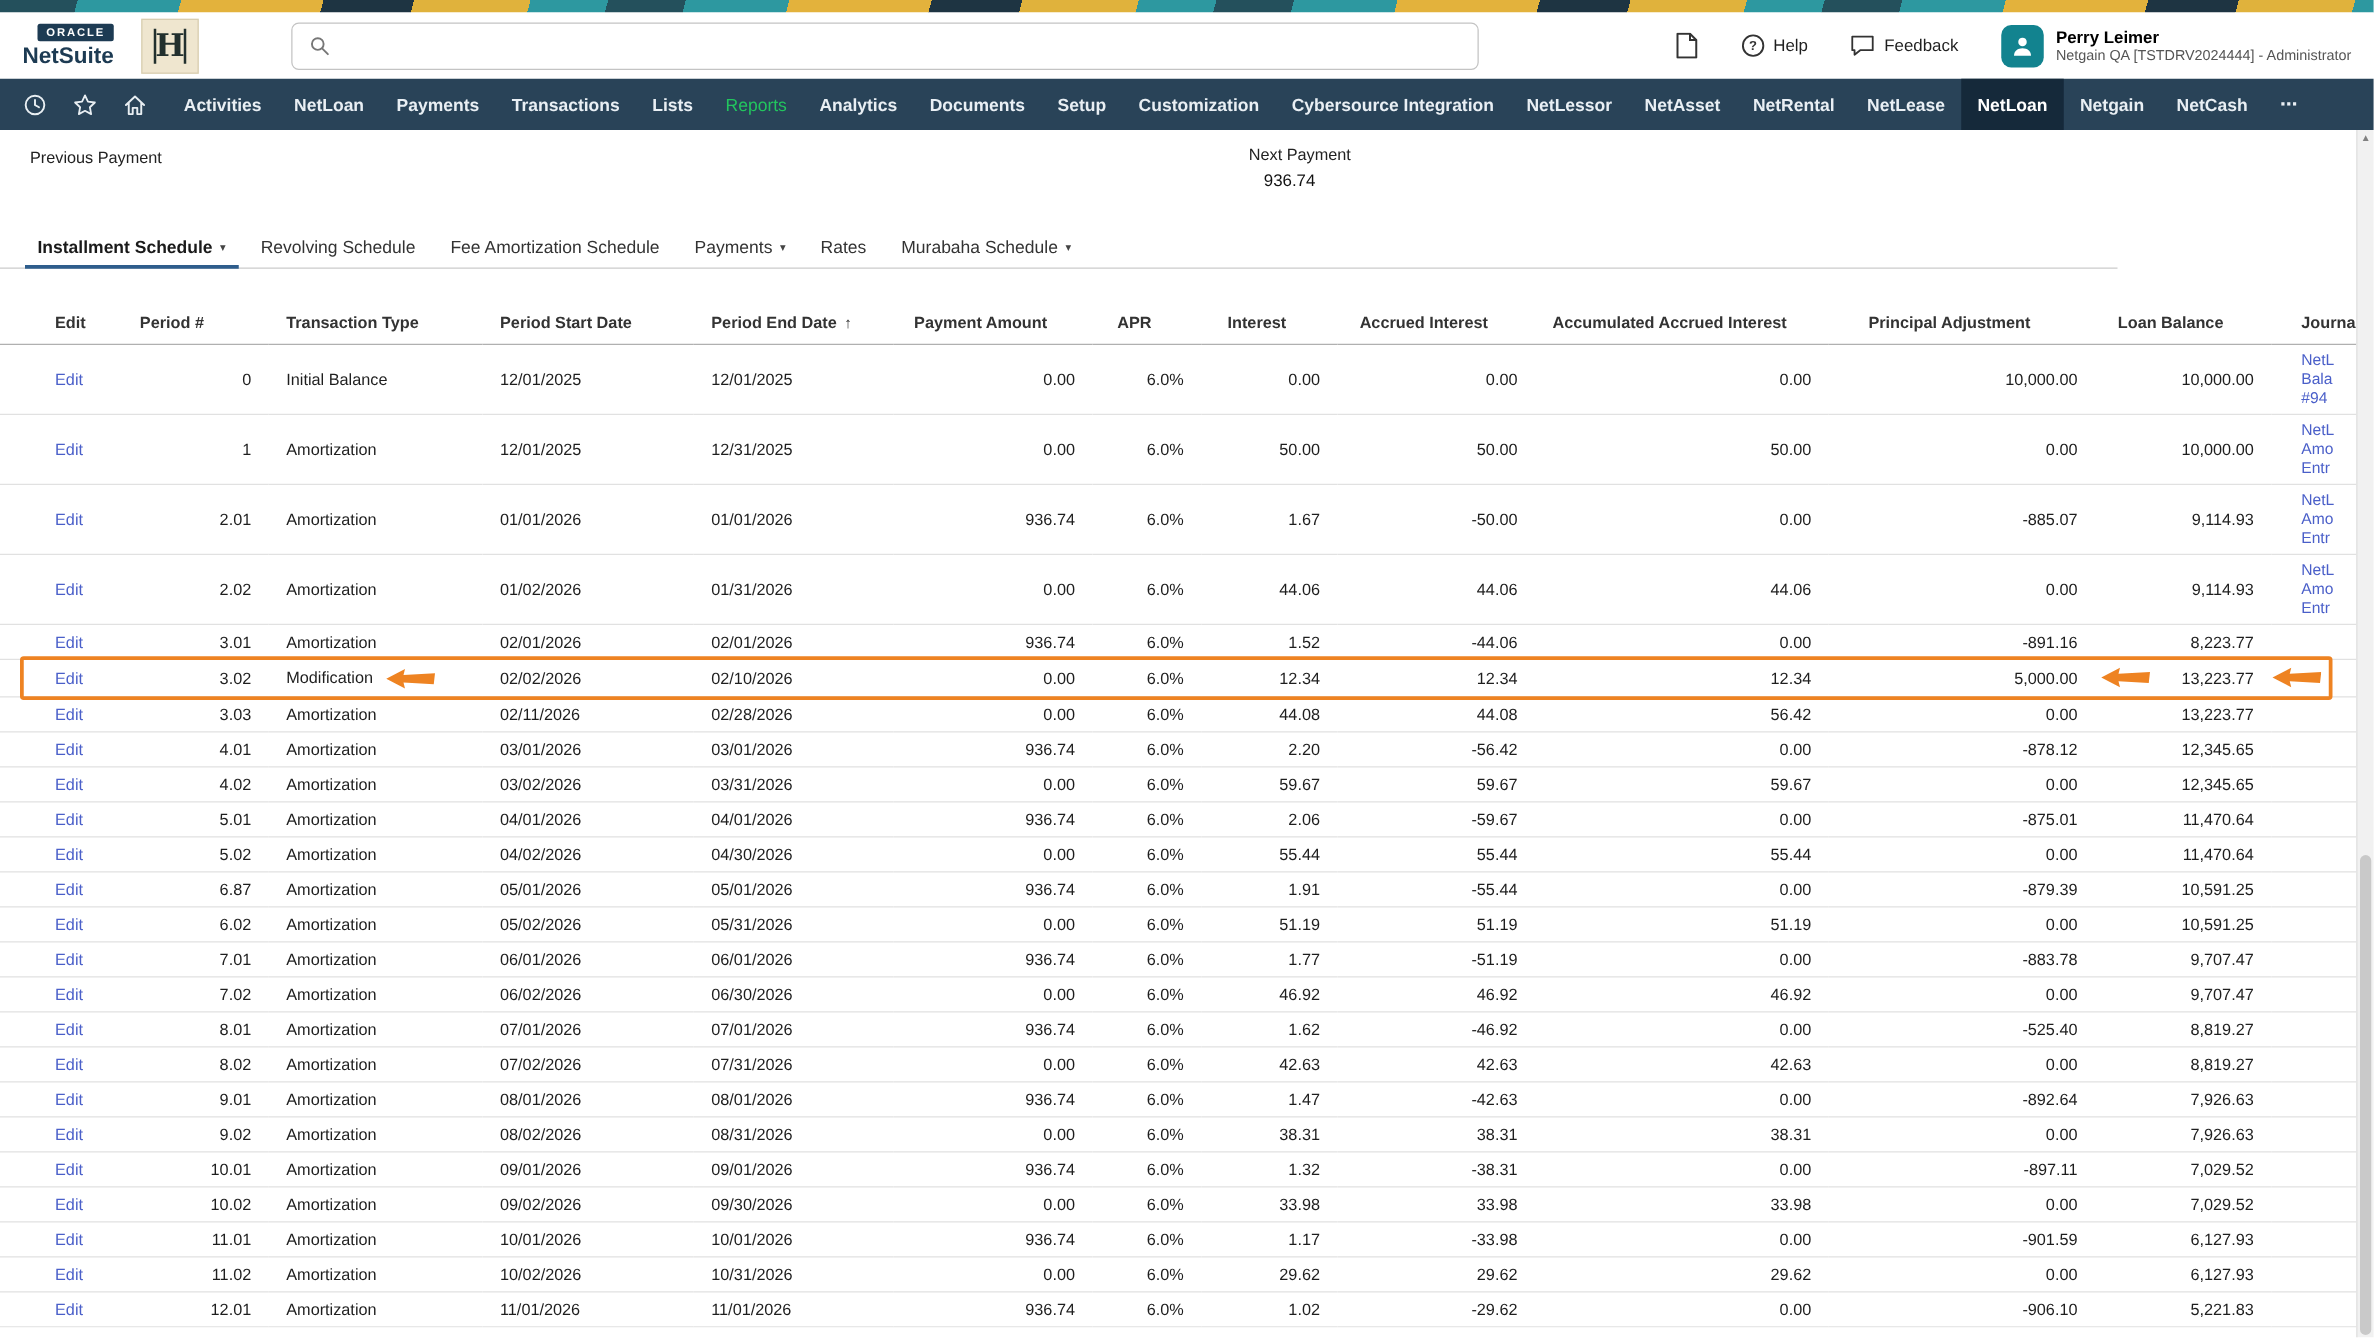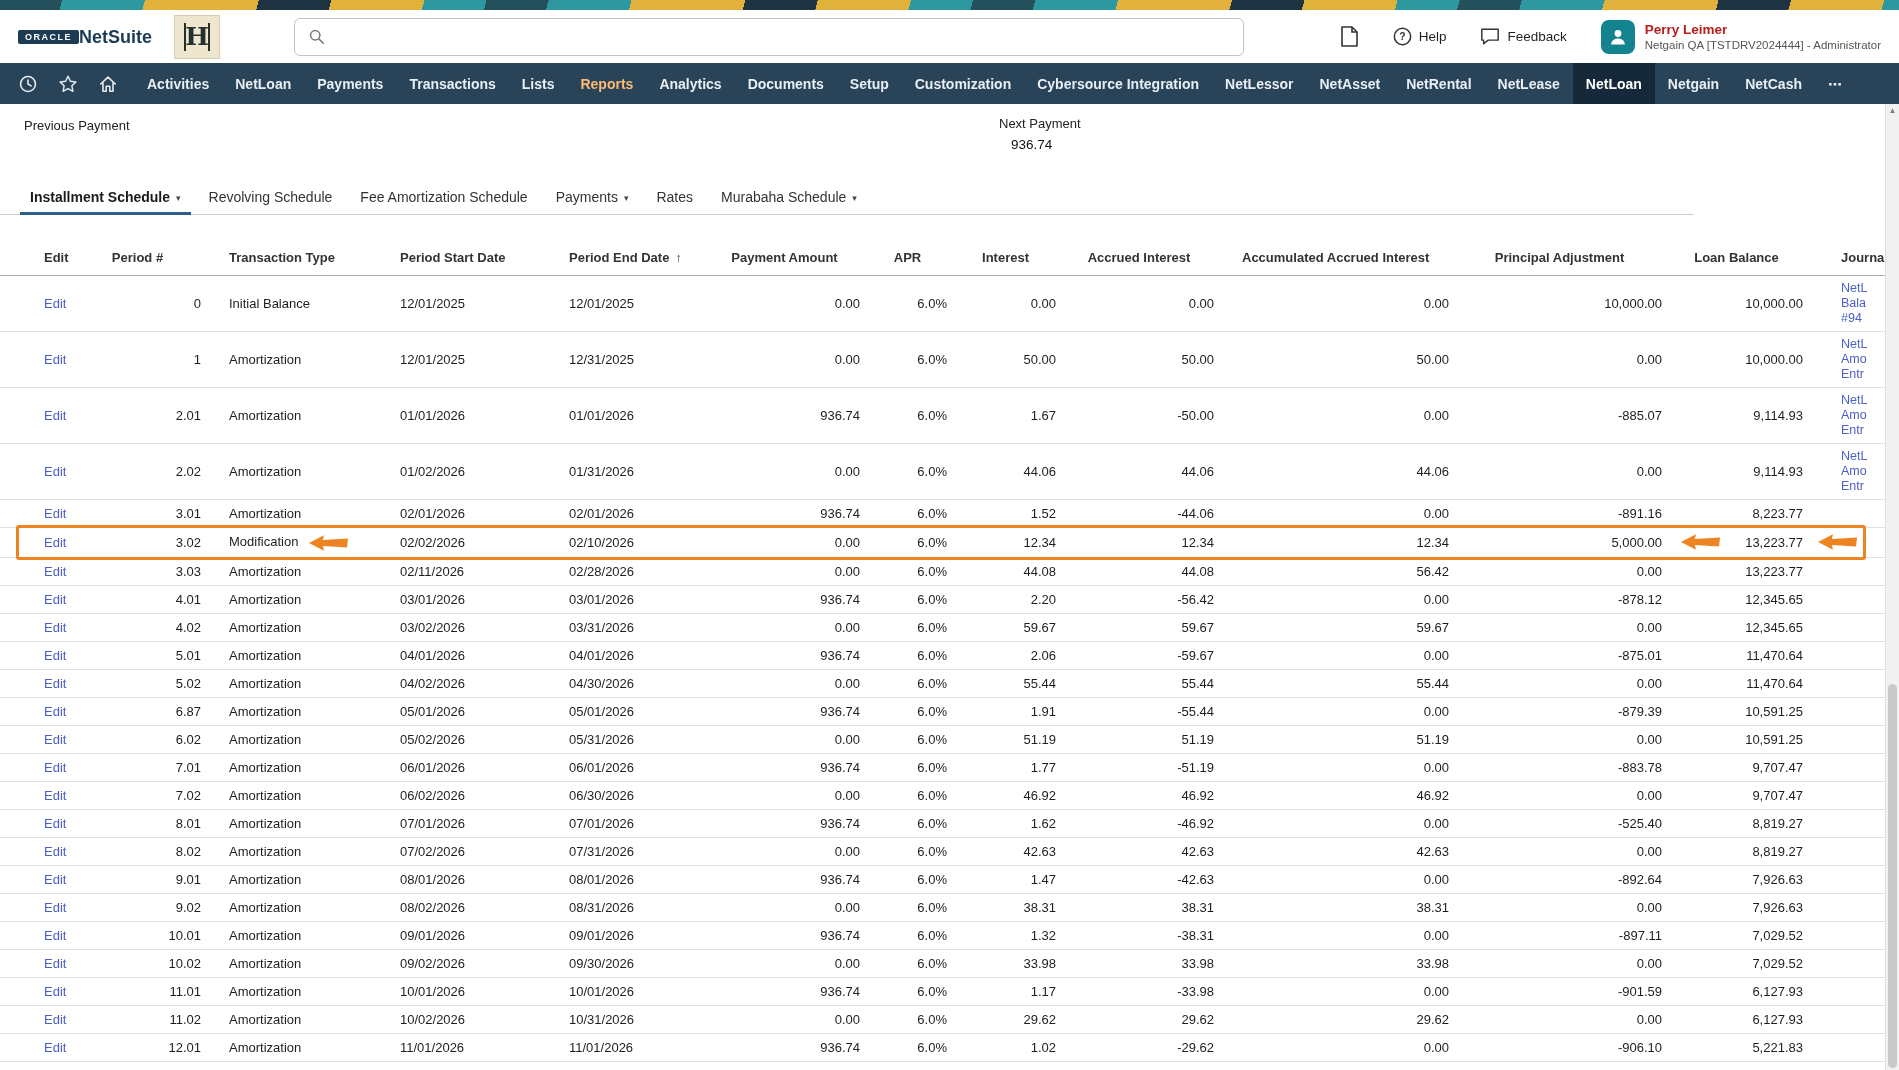--- a/index.html
+++ b/index.html
@@ -6,41 +6,41 @@
     --nav-bg:#294358; --nav-selected-bg:#15293a; --link-blue:#4a5fc9;
     --highlight-orange:#ee8322; --tab-underline:#2e5d8c; --avatar-teal:#12838f;
     --brand-navy:#1d3b53;
   }
   *{box-sizing:border-box;margin:0;padding:0;}
   html,body{width:1899px;height:1070px;overflow:hidden;background:#fff;
     font-family:"Liberation Sans","DejaVu Sans",sans-serif;}
   .page{position:relative;width:1899px;height:1070px;}
   .top-deco{height:10px;background:repeating-linear-gradient(105deg,#24505c 0 60px,#2d98a0 60px 140px,#e3b23c 140px 250px,#1e3442 250px 320px,#e0b23c 320px 410px,#2d98a0 410px 470px);}
   .topbar{display:flex;align-items:center;height:53px;padding:0 18px;background:#fff;}
-  .brand{display:flex;flex-direction:row;align-items:center;cursor:pointer;}
+  .brand{display:flex;flex-direction:column;align-items:flex-end;cursor:pointer;}
   .brand-badge{background:var(--brand-navy);color:#fff;font-size:9px;font-weight:bold;letter-spacing:1.5px;padding:2px 7px;border-radius:2px;}
   .brand-name{color:var(--brand-navy);font-weight:bold;font-size:18px;margin-top:1px;}
   .co-logo{width:46px;height:44px;margin-left:22px;background:#efe6cf;border:1px solid #d8cdb0;display:flex;align-items:center;justify-content:center;font-family:"DejaVu Serif","Liberation Serif",serif;font-weight:bold;font-size:25px;color:#22302e;position:relative;}
   .co-logo::before,.co-logo::after{content:"";position:absolute;top:7px;bottom:7px;width:2px;background:#22302e;}
   .co-logo::before{left:9px}.co-logo::after{right:9px}
   .search{display:flex;align-items:center;margin-left:74px;width:950px;height:38px;border:1.5px solid #c3c3c3;border-radius:6px;padding:0 13px;background:#fff;}
   .search input{border:0;outline:none;flex:1;margin-left:10px;font-size:14px;font-family:inherit;color:#333;background:transparent;}
   .search input::placeholder{color:#8b8b8b;}
   .top-actions{display:flex;align-items:center;margin-left:auto;gap:34px;}
   .icon-btn{cursor:pointer;display:flex;align-items:center;}
   .txt-btn{display:flex;align-items:center;gap:7px;font-size:13.5px;color:#1f1f1f;cursor:pointer;white-space:nowrap;}
   .user{display:flex;align-items:center;gap:10px;cursor:pointer;}
   .avatar{width:34px;height:34px;border-radius:8px;background:var(--avatar-teal);display:flex;align-items:center;justify-content:center;flex:none;}
-  .user-name{font-size:13.5px;font-weight:bold;color:#b91c1c;}
+  .user-name{font-size:13.5px;font-weight:bold;color:#000000;}
   .user-role{font-size:11.5px;color:#555;margin-top:2px;white-space:nowrap;}
   .navbar{display:flex;align-items:stretch;height:41px;background:var(--nav-bg);padding-left:8px;}
   .nav-icon{width:40px;display:flex;align-items:center;justify-content:center;cursor:pointer;}
   .nav-menu{display:flex;align-items:stretch;margin-left:6px;}
   .nav-item{display:flex;align-items:center;padding:0 13px;font-size:14px;font-weight:600;color:#e9eff4;cursor:pointer;white-space:nowrap;}
-  .nav-item.emphasis{color:#fdba74;font-weight:bold;}
+  .nav-item.emphasis{color:#22c55e;font-weight:normal;}
   .nav-item.selected{background:var(--nav-selected-bg);color:#fff;font-weight:bold;}
   .nav-item.more{font-weight:bold;letter-spacing:1px;}
   .content{position:relative;width:1694px;background:#fff;}
   .summary{position:relative;height:80px;}
   .prev-label{position:absolute;left:24px;top:14px;font-size:13px;color:#222;}
   .next-block{position:absolute;left:999px;top:12px;}
   .next-label{font-size:13px;color:#222;}
   .next-value{font-size:13.5px;color:#111;margin-top:6px;padding-left:12px;}
   .tabbar{display:flex;align-items:flex-end;border-bottom:1px solid #ccc;padding-left:16px;}
   .tab{display:flex;align-items:center;gap:6px;padding:5px 14px 9px;font-size:14px;color:#333;cursor:pointer;position:relative;white-space:nowrap;}

